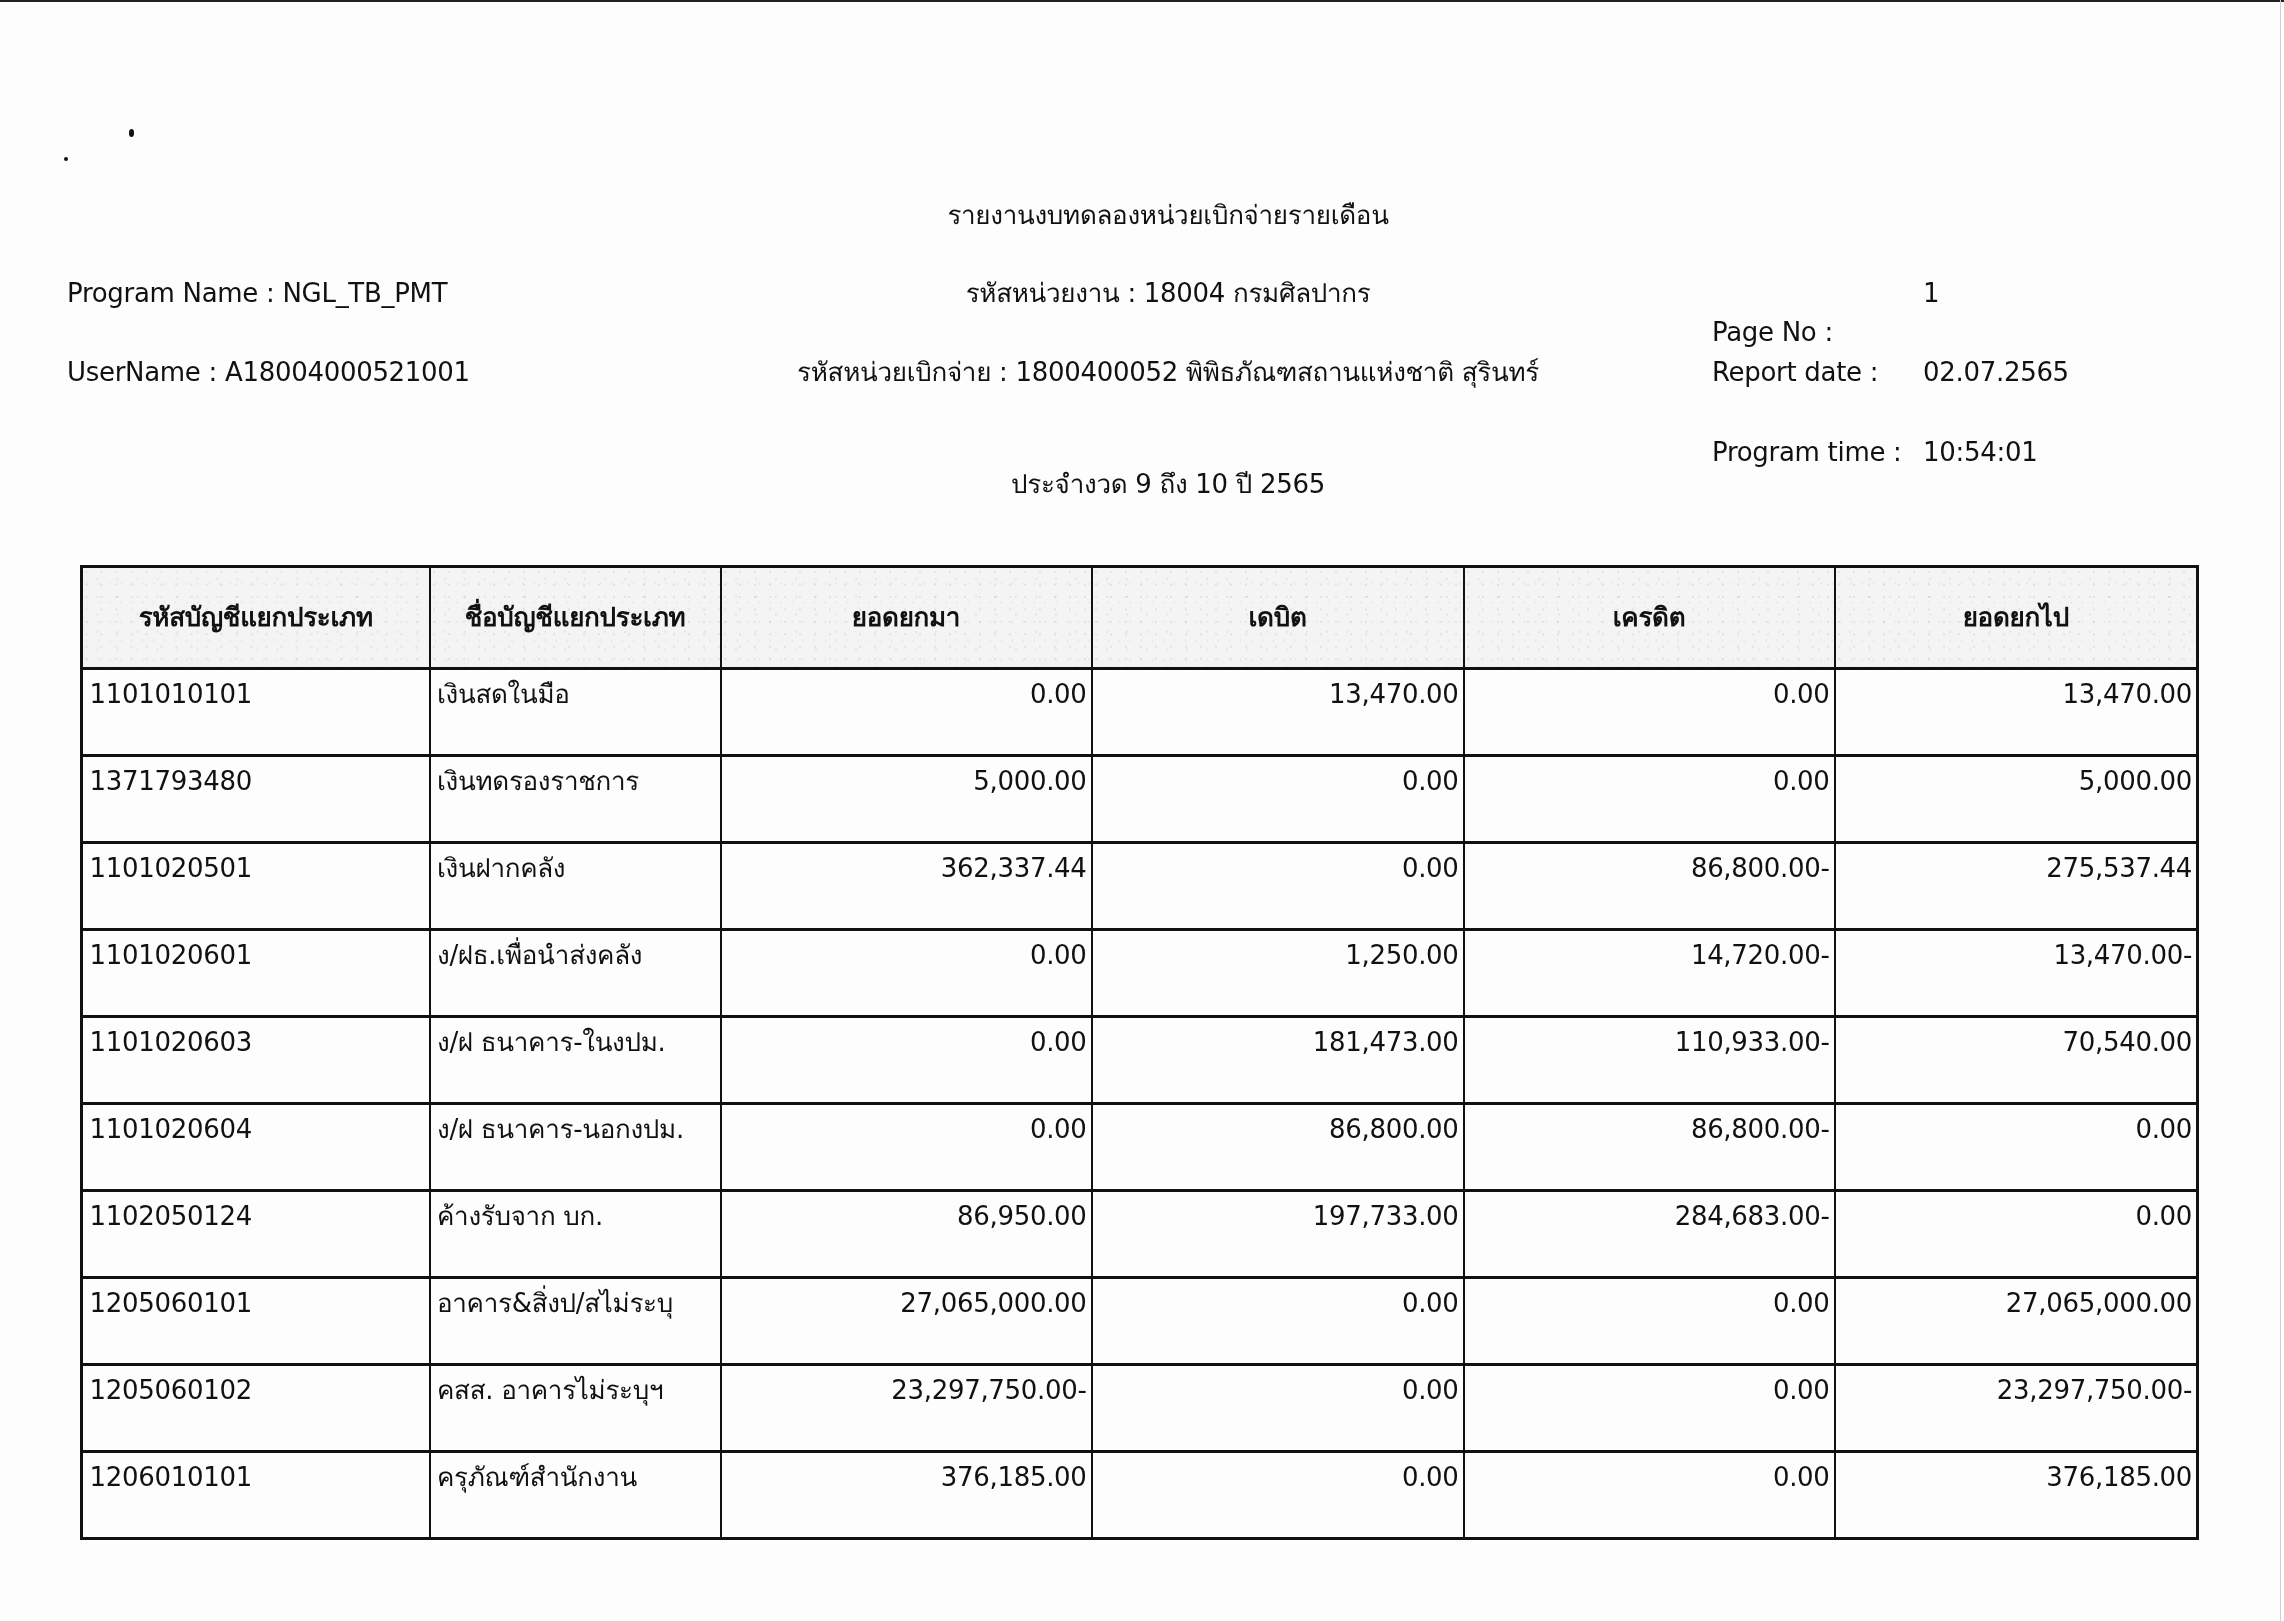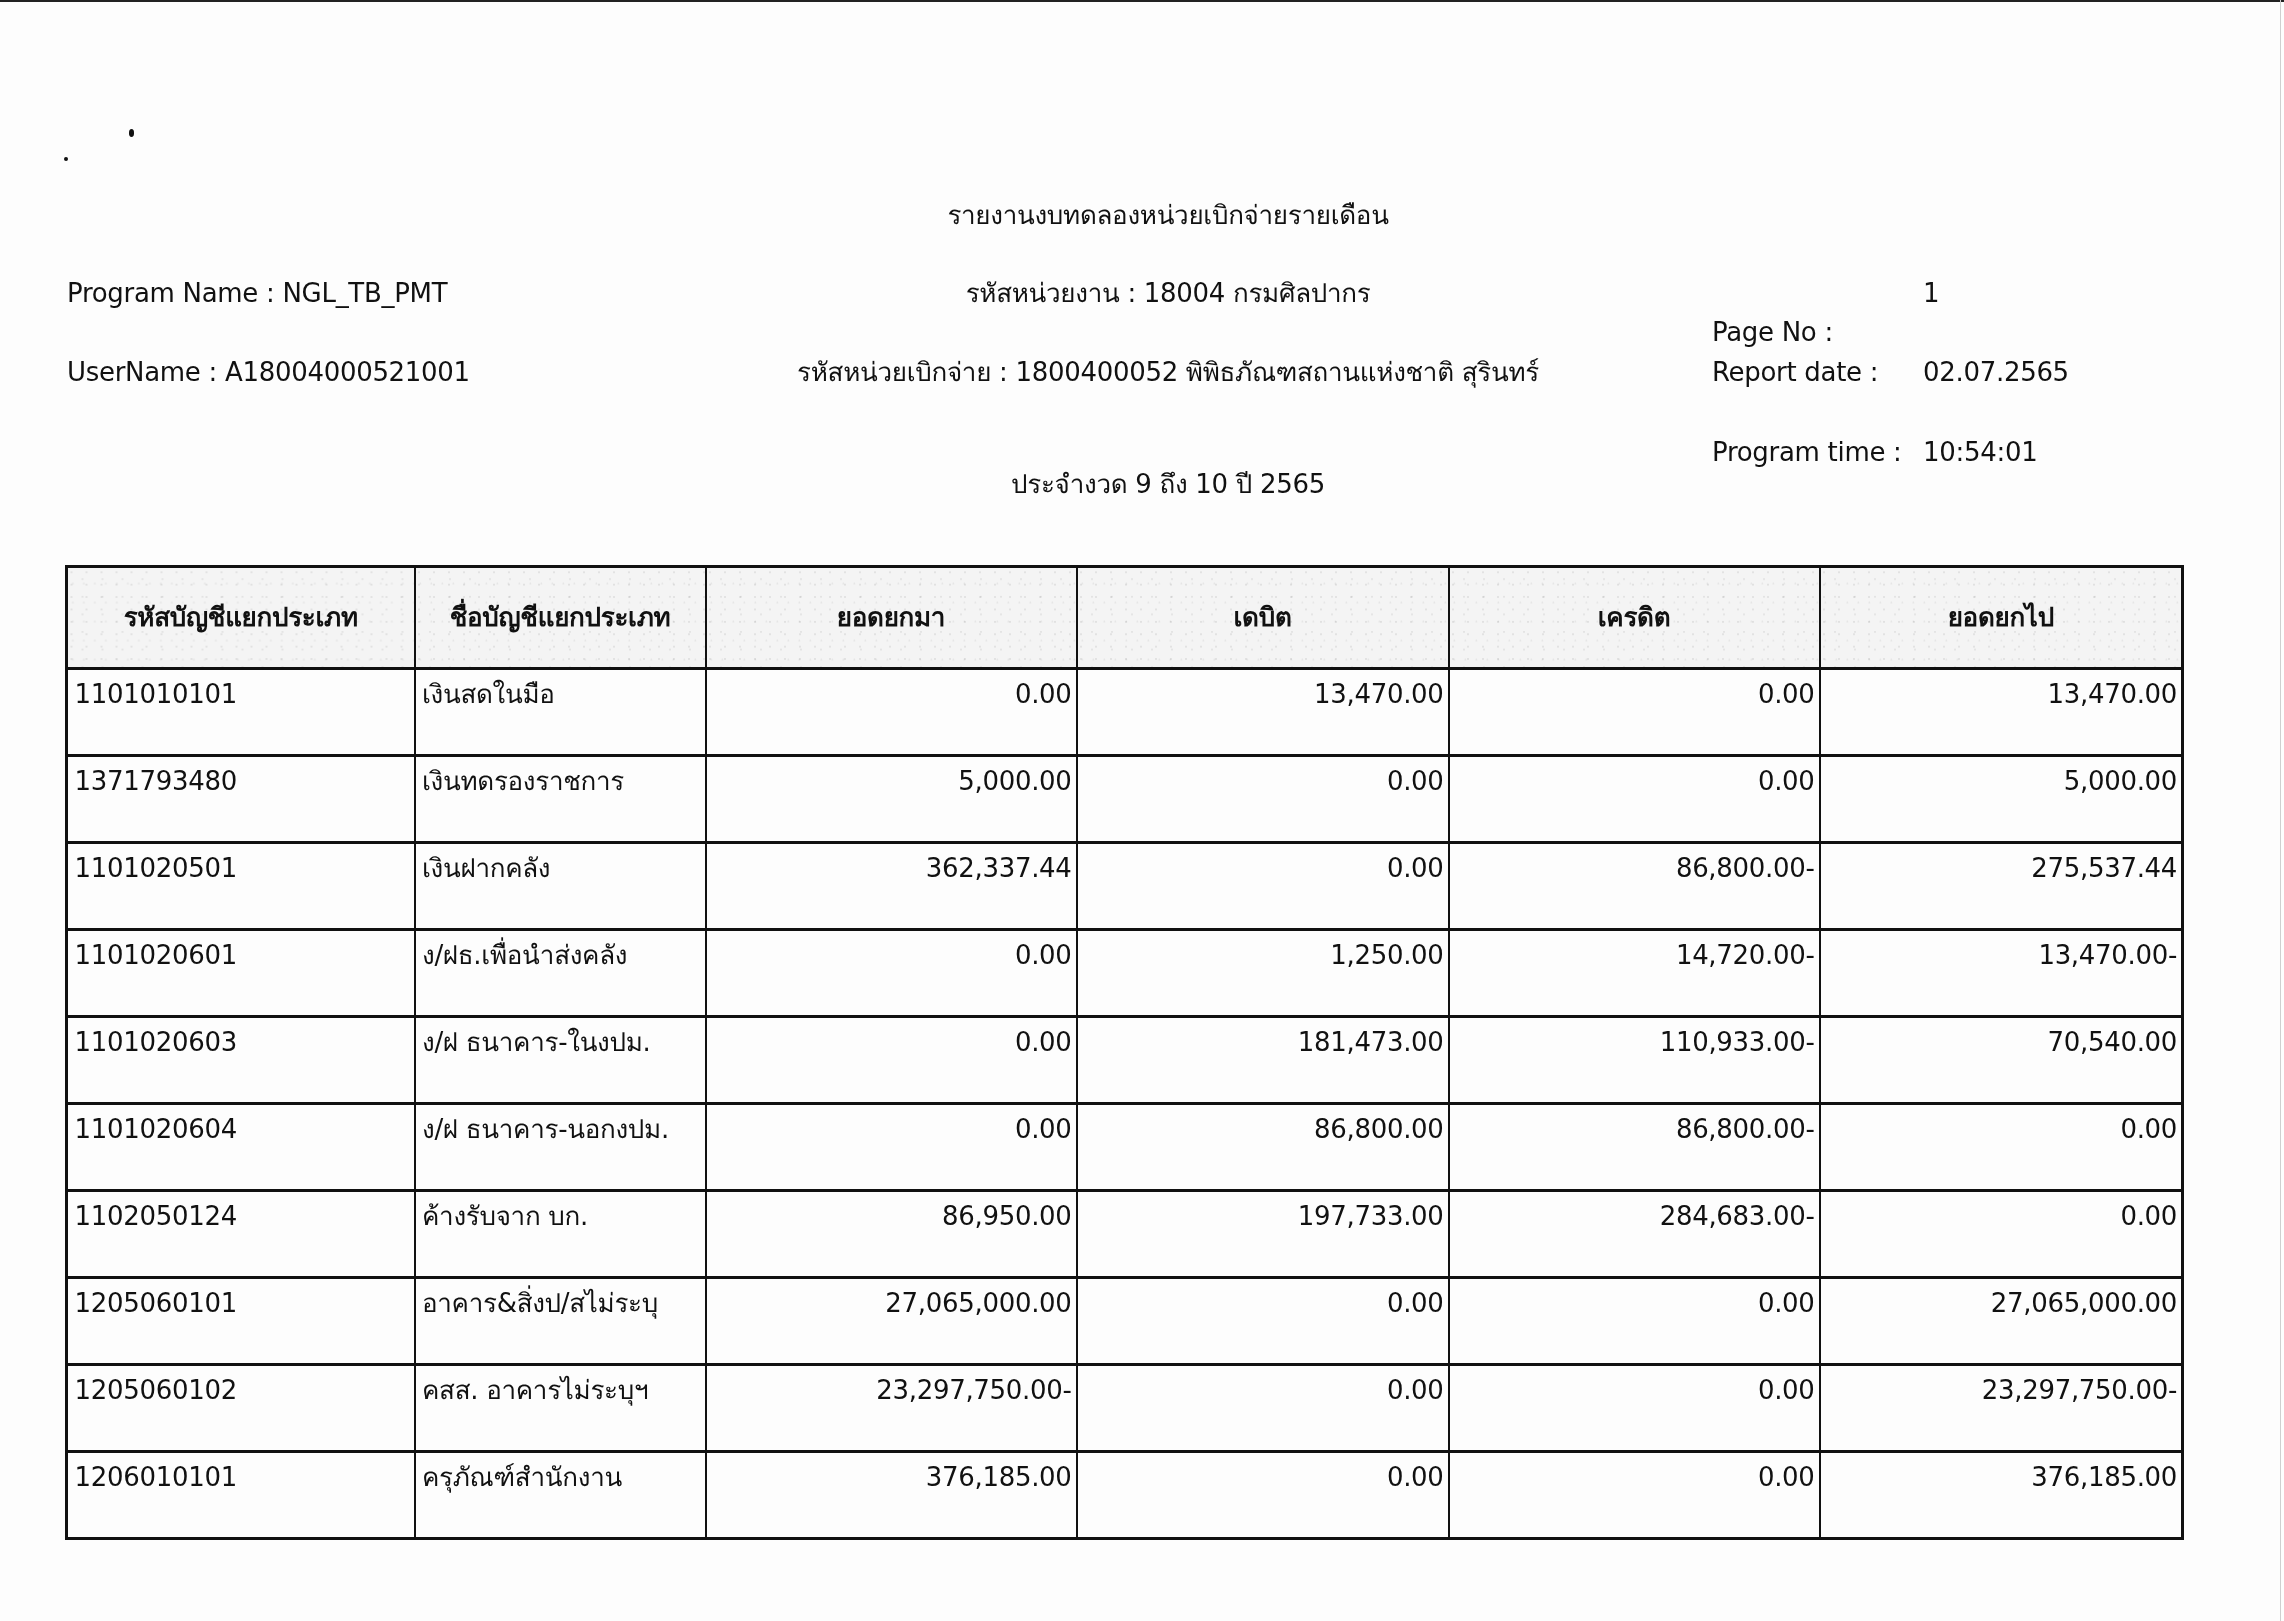--- a/index.html
+++ b/index.html
@@ -8,21 +8,21 @@
     background:#fdfdfd;
     font-family:"DejaVu Sans", "Liberation Sans", sans-serif;
     color:#111;
   }
   .top-rule { position:absolute; left:0; top:0; width:2284px; height:2px; background:#222; }
   .right-rule { position:absolute; right:2.6px; top:0; width:1.3px; height:1622px; background:#cfcfcf; }
   .speck { position:absolute; background:#111; border-radius:50%; }
   .txt { position:absolute; white-space:nowrap; font-size:26px; line-height:31px; letter-spacing:-0.3px; }
   .center { transform:translateX(-50%); text-align:left; }
   table.report {
-    position:absolute; left:65px; top:565px; width:2117px; height:975px;
+    position:absolute; left:80px; top:565px; width:2117px; height:975px;
     border-collapse:collapse; table-layout:fixed;
     border:3.3px solid #111;
   }
   table.report th, table.report td {
     border-left:2.6px solid #111; border-right:2.6px solid #111;
     border-top:3.3px solid #111; border-bottom:3.3px solid #111;
     font-size:26px; line-height:31px; letter-spacing:-0.3px;
     vertical-align:top; padding:0;
   }
   table.report th {

